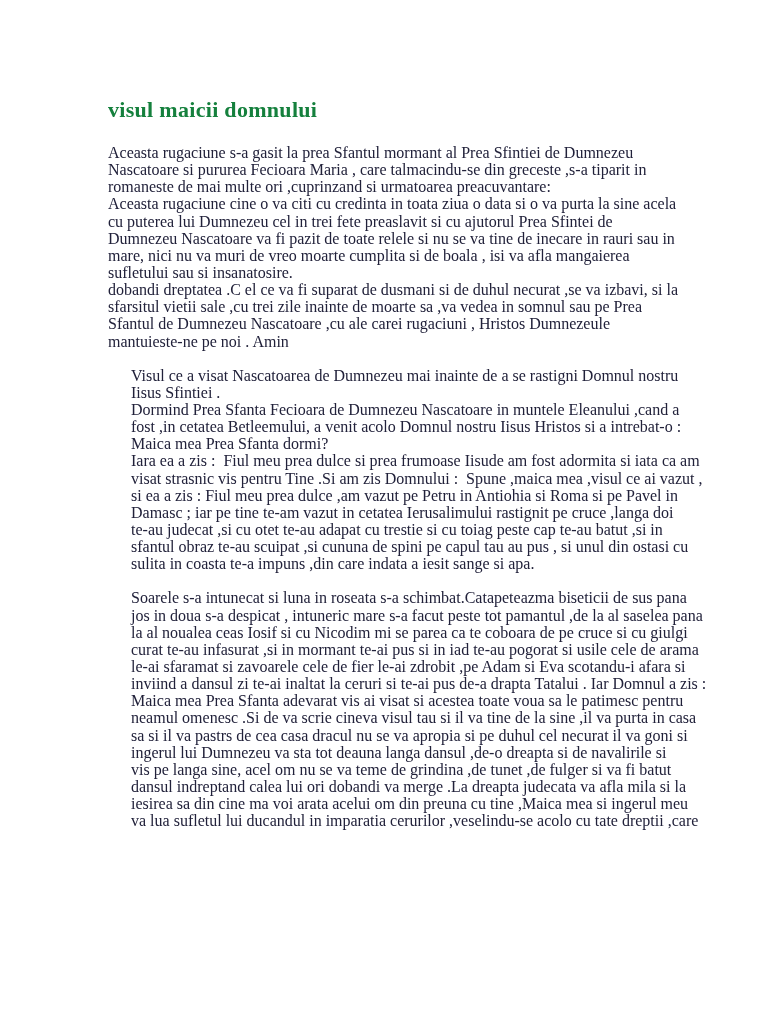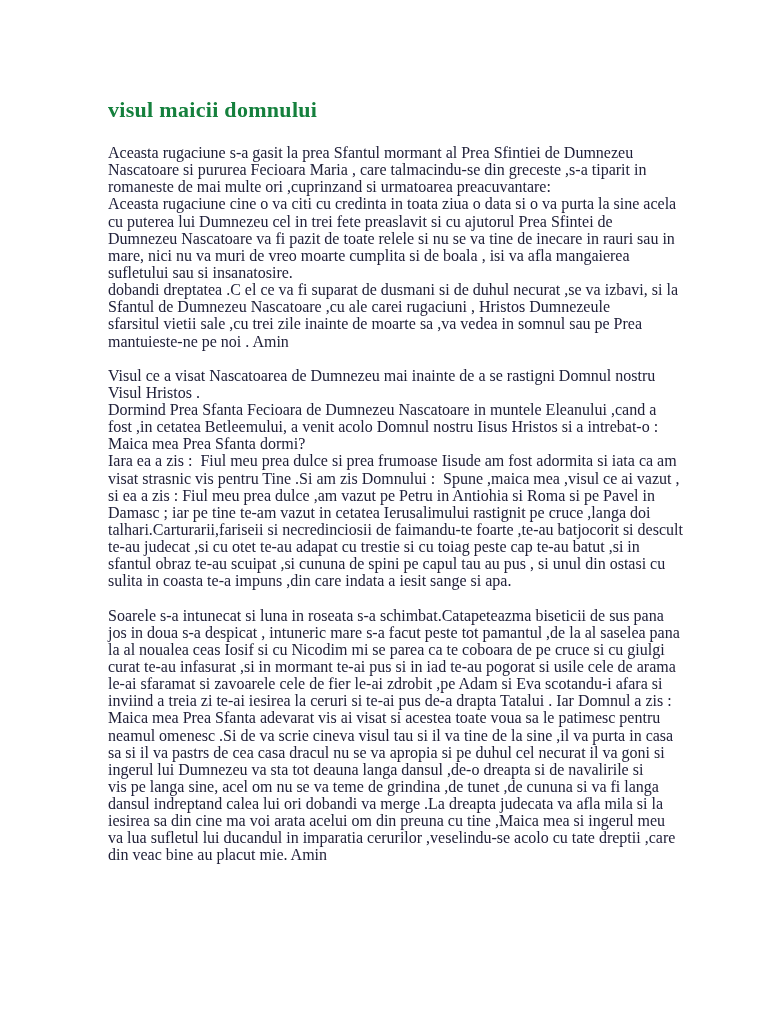--- a/index.html
+++ b/index.html
@@ -24,20 +24,21 @@
     color: #15803d;
     letter-spacing: 0.3px;
     font-family: "Liberation Serif", "DejaVu Serif", serif;
   }
   .body-text {
     color: #21213a;
     font-size: 13.8px;
   }
   .block + .block {
     margin-top: 17px;
+    margin-left: 23px;
   }
   .line {
     white-space: pre;
     height: 17.15px;
     line-height: 17.15px;
     font-size: 16px;
     color: #21213a;
   }
 </style>
 </head>
@@ -49,50 +50,48 @@
     <div class="block">
         <div class="line">Aceasta rugaciune s-a gasit la prea Sfantul mormant al Prea Sfintiei de Dumnezeu</div>
         <div class="line">Nascatoare si pururea Fecioara Maria , care talmacindu-se din greceste ,s-a tiparit in</div>
         <div class="line">romaneste de mai multe ori ,cuprinzand si urmatoarea preacuvantare:</div>
         <div class="line">Aceasta rugaciune cine o va citi cu credinta in toata ziua o data si o va purta la sine acela</div>
         <div class="line">cu puterea lui Dumnezeu cel in trei fete preaslavit si cu ajutorul Prea Sfintei de</div>
         <div class="line">Dumnezeu Nascatoare va fi pazit de toate relele si nu se va tine de inecare in rauri sau in</div>
         <div class="line">mare, nici nu va muri de vreo moarte cumplita si de boala , isi va afla mangaierea</div>
         <div class="line">sufletului sau si insanatosire.</div>
         <div class="line">dobandi dreptatea .C el ce va fi suparat de dusmani si de duhul necurat ,se va izbavi, si la</div>
+        <div class="line">sfarsitul vietii sale ,cu trei zile inainte de moarte sa ,va vedea in somnul sau pe Prea</div>
         <div class="line">Sfantul de Dumnezeu Nascatoare ,cu ale carei rugaciuni , Hristos Dumnezeule</div>
-        <div class="line">sfarsitul vietii sale ,cu trei zile inainte de moarte sa ,va vedea in somnul sau pe Prea</div>
         <div class="line">mantuieste-ne pe noi . Amin</div>
       </div>
     <div class="block">
         <div class="line">Visul ce a visat Nascatoarea de Dumnezeu mai inainte de a se rastigni Domnul nostru</div>
-        <div class="line">Visul Hristos .</div>
+        <div class="line">Iisus Sfintiei .</div>
         <div class="line">Dormind Prea Sfanta Fecioara de Dumnezeu Nascatoare in muntele Eleanului ,cand a</div>
         <div class="line">fost ,in cetatea Betleemului, a venit acolo Domnul nostru Iisus Hristos si a intrebat-o :</div>
         <div class="line">Maica mea Prea Sfanta dormi?</div>
         <div class="line">Iara ea a zis :  Fiul meu prea dulce si prea frumoase Iisude am fost adormita si iata ca am</div>
         <div class="line">visat strasnic vis pentru Tine .Si am zis Domnului :  Spune ,maica mea ,visul ce ai vazut ,</div>
         <div class="line">si ea a zis : Fiul meu prea dulce ,am vazut pe Petru in Antiohia si Roma si pe Pavel in</div>
         <div class="line">Damasc ; iar pe tine te-am vazut in cetatea Ierusalimului rastignit pe cruce ,langa doi</div>
-        <div class="line">talhari.Carturarii,fariseii si necredinciosii de faimandu-te foarte ,te-au batjocorit si descult</div>
         <div class="line">te-au judecat ,si cu otet te-au adapat cu trestie si cu toiag peste cap te-au batut ,si in</div>
         <div class="line">sfantul obraz te-au scuipat ,si cununa de spini pe capul tau au pus , si unul din ostasi cu</div>
         <div class="line">sulita in coasta te-a impuns ,din care indata a iesit sange si apa.</div>
       </div>
     <div class="block">
         <div class="line">Soarele s-a intunecat si luna in roseata s-a schimbat.Catapeteazma biseticii de sus pana</div>
         <div class="line">jos in doua s-a despicat , intuneric mare s-a facut peste tot pamantul ,de la al saselea pana</div>
         <div class="line">la al noualea ceas Iosif si cu Nicodim mi se parea ca te coboara de pe cruce si cu giulgi</div>
         <div class="line">curat te-au infasurat ,si in mormant te-ai pus si in iad te-au pogorat si usile cele de arama</div>
         <div class="line">le-ai sfaramat si zavoarele cele de fier le-ai zdrobit ,pe Adam si Eva scotandu-i afara si</div>
-        <div class="line">inviind a treia zi te-ai iesirea la ceruri si te-ai pus de-a drapta Tatalui . Iar Domnul a zis :</div>
+        <div class="line">inviind a dansul zi te-ai inaltat la ceruri si te-ai pus de-a drapta Tatalui . Iar Domnul a zis :</div>
         <div class="line">Maica mea Prea Sfanta adevarat vis ai visat si acestea toate voua sa le patimesc pentru</div>
         <div class="line">neamul omenesc .Si de va scrie cineva visul tau si il va tine de la sine ,il va purta in casa</div>
         <div class="line">sa si il va pastrs de cea casa dracul nu se va apropia si pe duhul cel necurat il va goni si</div>
         <div class="line">ingerul lui Dumnezeu va sta tot deauna langa dansul ,de-o dreapta si de navalirile si</div>
-        <div class="line">vis pe langa sine, acel om nu se va teme de grindina ,de tunet ,de cununa si va fi langa</div>
+        <div class="line">vis pe langa sine, acel om nu se va teme de grindina ,de tunet ,de fulger si va fi batut</div>
         <div class="line">dansul indreptand calea lui ori dobandi va merge .La dreapta judecata va afla mila si la</div>
         <div class="line">iesirea sa din cine ma voi arata acelui om din preuna cu tine ,Maica mea si ingerul meu</div>
         <div class="line">va lua sufletul lui ducandul in imparatia cerurilor ,veselindu-se acolo cu tate dreptii ,care</div>
-        <div class="line">din veac bine au placut mie. Amin</div>
       </div>
   </div>
 </div>
 
 </body></html>

